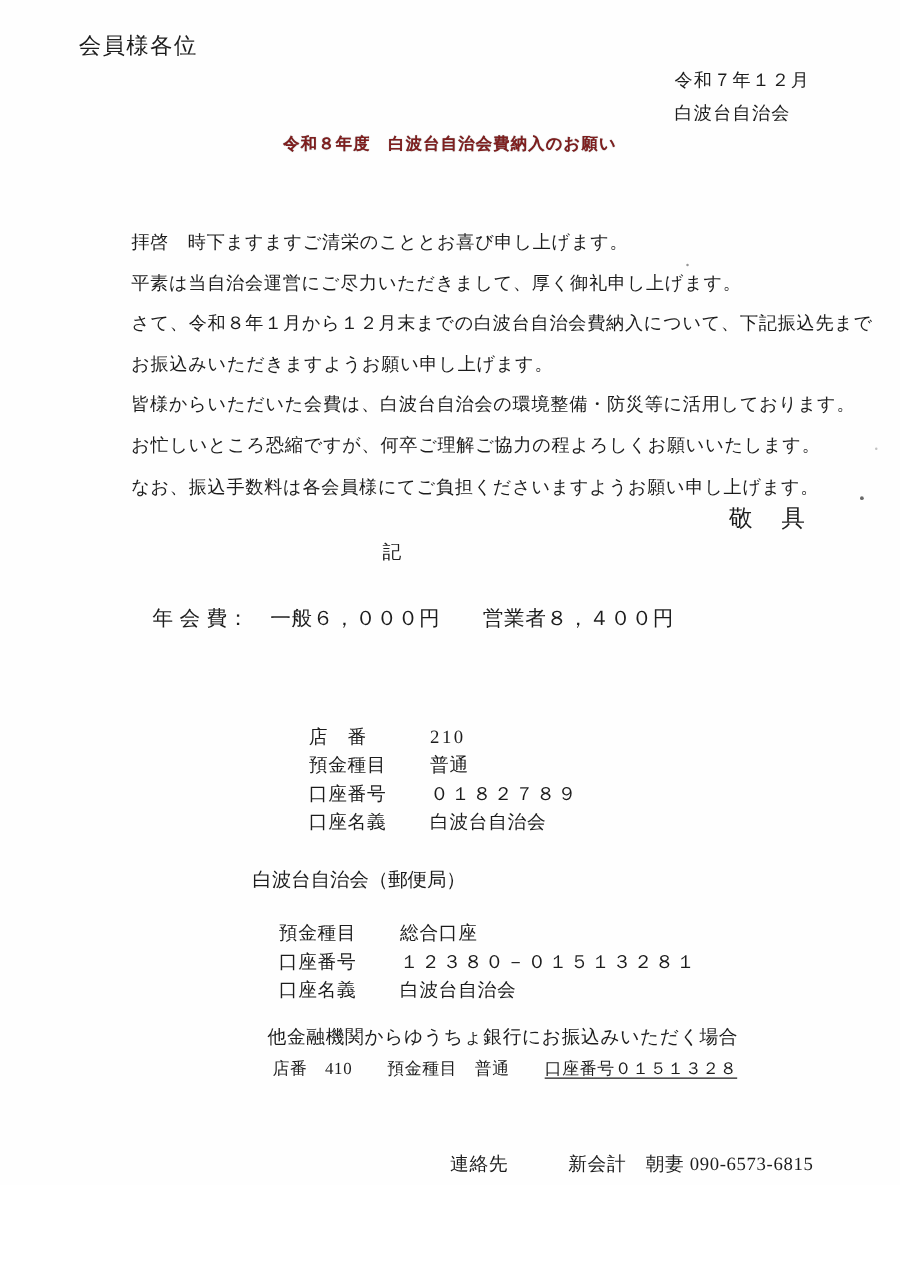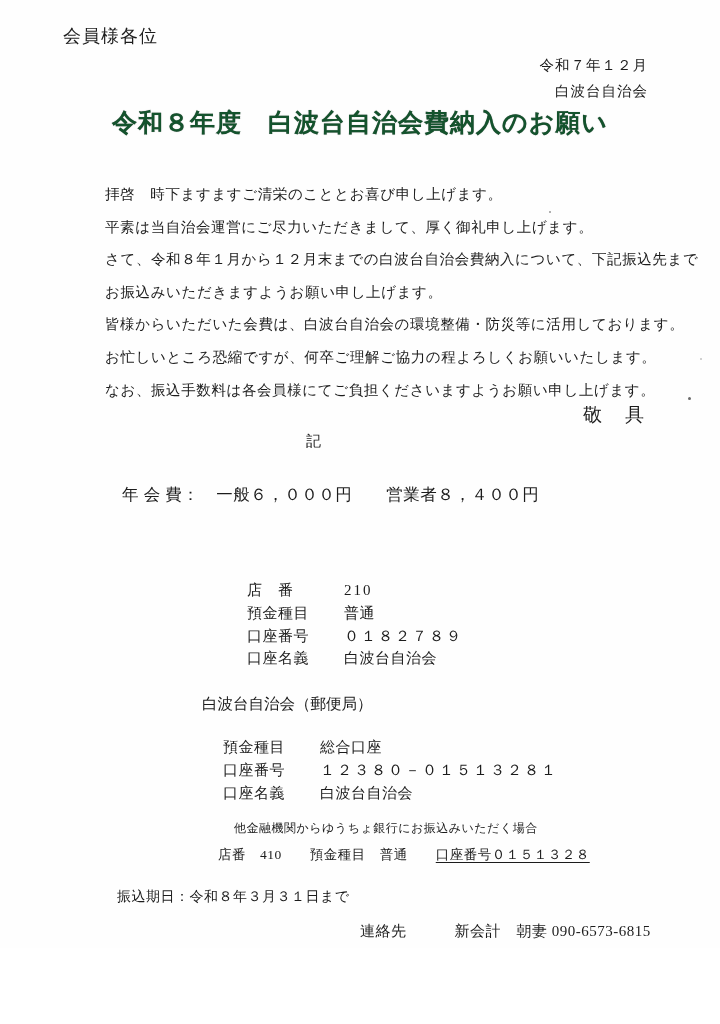--- a/index.html
+++ b/index.html
@@ -18,32 +18,31 @@
   }
   .abs { position: absolute; white-space: nowrap; }
 
   .recipient {
     left: 63px; top: 24px;
     font-size: 18px;
     letter-spacing: 1px;
   }
   .date-block {
     right: 72px; top: 52px;
-    text-align: right;
     font-size: 14.5px;
     line-height: 26px;
     letter-spacing: 1px;
   }
   .doc-title {
     left: 0; top: 106px; width: 720px;
     text-align: center;
-    font-size: 25px;
+    font-size: 13px;
     font-weight: bold;
     letter-spacing: 1px;
-    color: #14532d;
+    color: #7f1d1d;
     text-shadow: 0 0 0.7px rgba(20,20,20,0.55);
   }
   .body-text {
     left: 105px; top: 178px;
     font-size: 14.5px;
     letter-spacing: 0.6px;
     line-height: 32.6px;
   }
   .closing {
     right: 74px; top: 402px;
@@ -73,22 +72,22 @@
   .acct-table .lbl { width: 72px; }
   .acct-table .val { margin-left: 25px; }
   .bank1-table { left: 223px; top: 579px; margin-left: 24px; }
   .bank2-heading {
     left: 202px; top: 694px;
     font-size: 15.5px;
   }
   .bank2-table { left: 223px; top: 736px; }
   .digits-wide { letter-spacing: 2px; }
   .other-note {
-    left: 234px; top: 820px;
-    font-size: 12px;
+    left: 214px; top: 820px;
+    font-size: 15px;
     letter-spacing: 0.5px;
   }
   .other-detail {
     left: 218px; top: 846px;
     font-size: 13.5px;
     letter-spacing: 0.5px;
   }
   .u {
     text-decoration: underline;
     text-underline-offset: 3px;
@@ -188,21 +187,20 @@
       <span class="val">白波台自治会</span>
     </div>
   </div>
 
   <div class="abs other-note">他金融機関からゆうちょ銀行にお振込みいただく場合</div>
 
   <div class="abs other-detail">
     <span>店番　410　　預金種目　普通　　</span><span class="u">口座番号０１５１３２８</span>
   </div>
 
-  <div class="abs deadline">振込期日：令和８年３月３１日まで</div>
 
   <div class="abs contact-row1">
     <span>連絡先</span>
     <span class="contact-value">新会計　朝妻 090-6573-6815</span>
   </div>
 
   <div class="abs contact-row2">
     <span>旧会計　岡本 080-3533-1663</span>
   </div>
 

